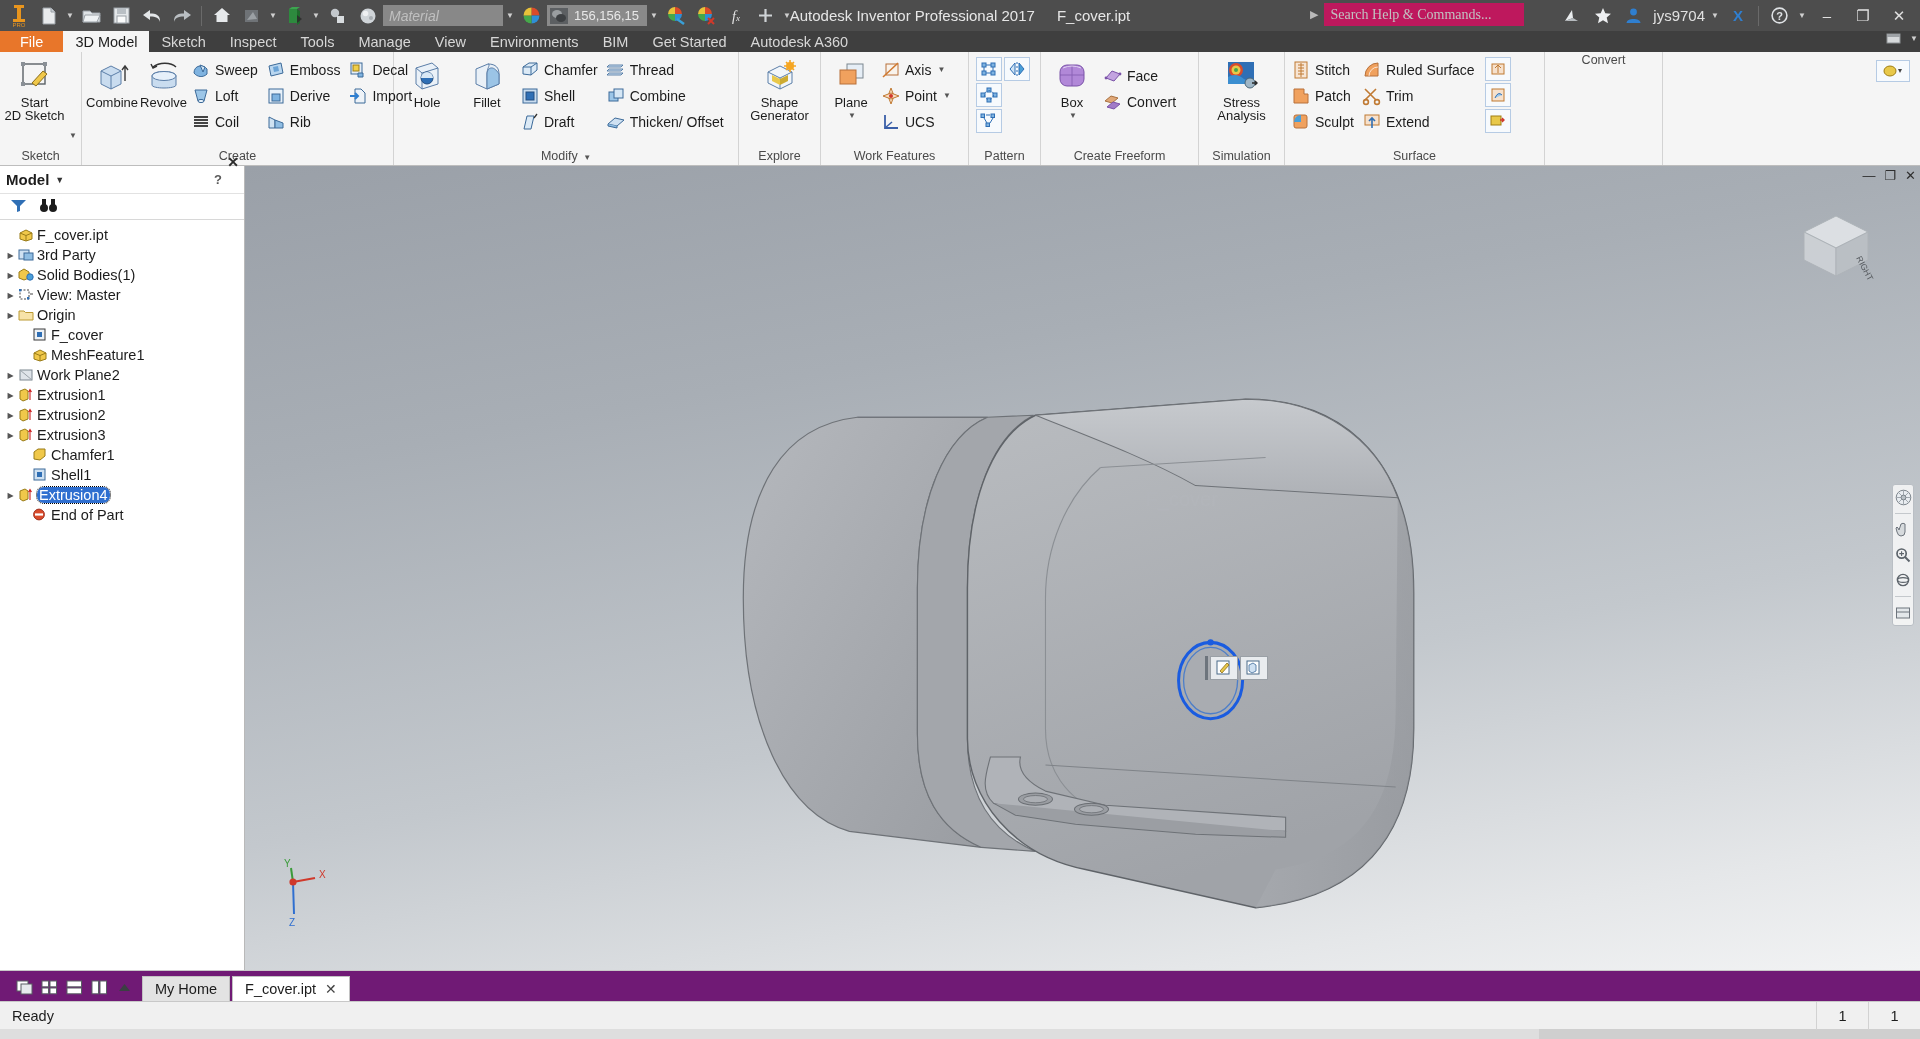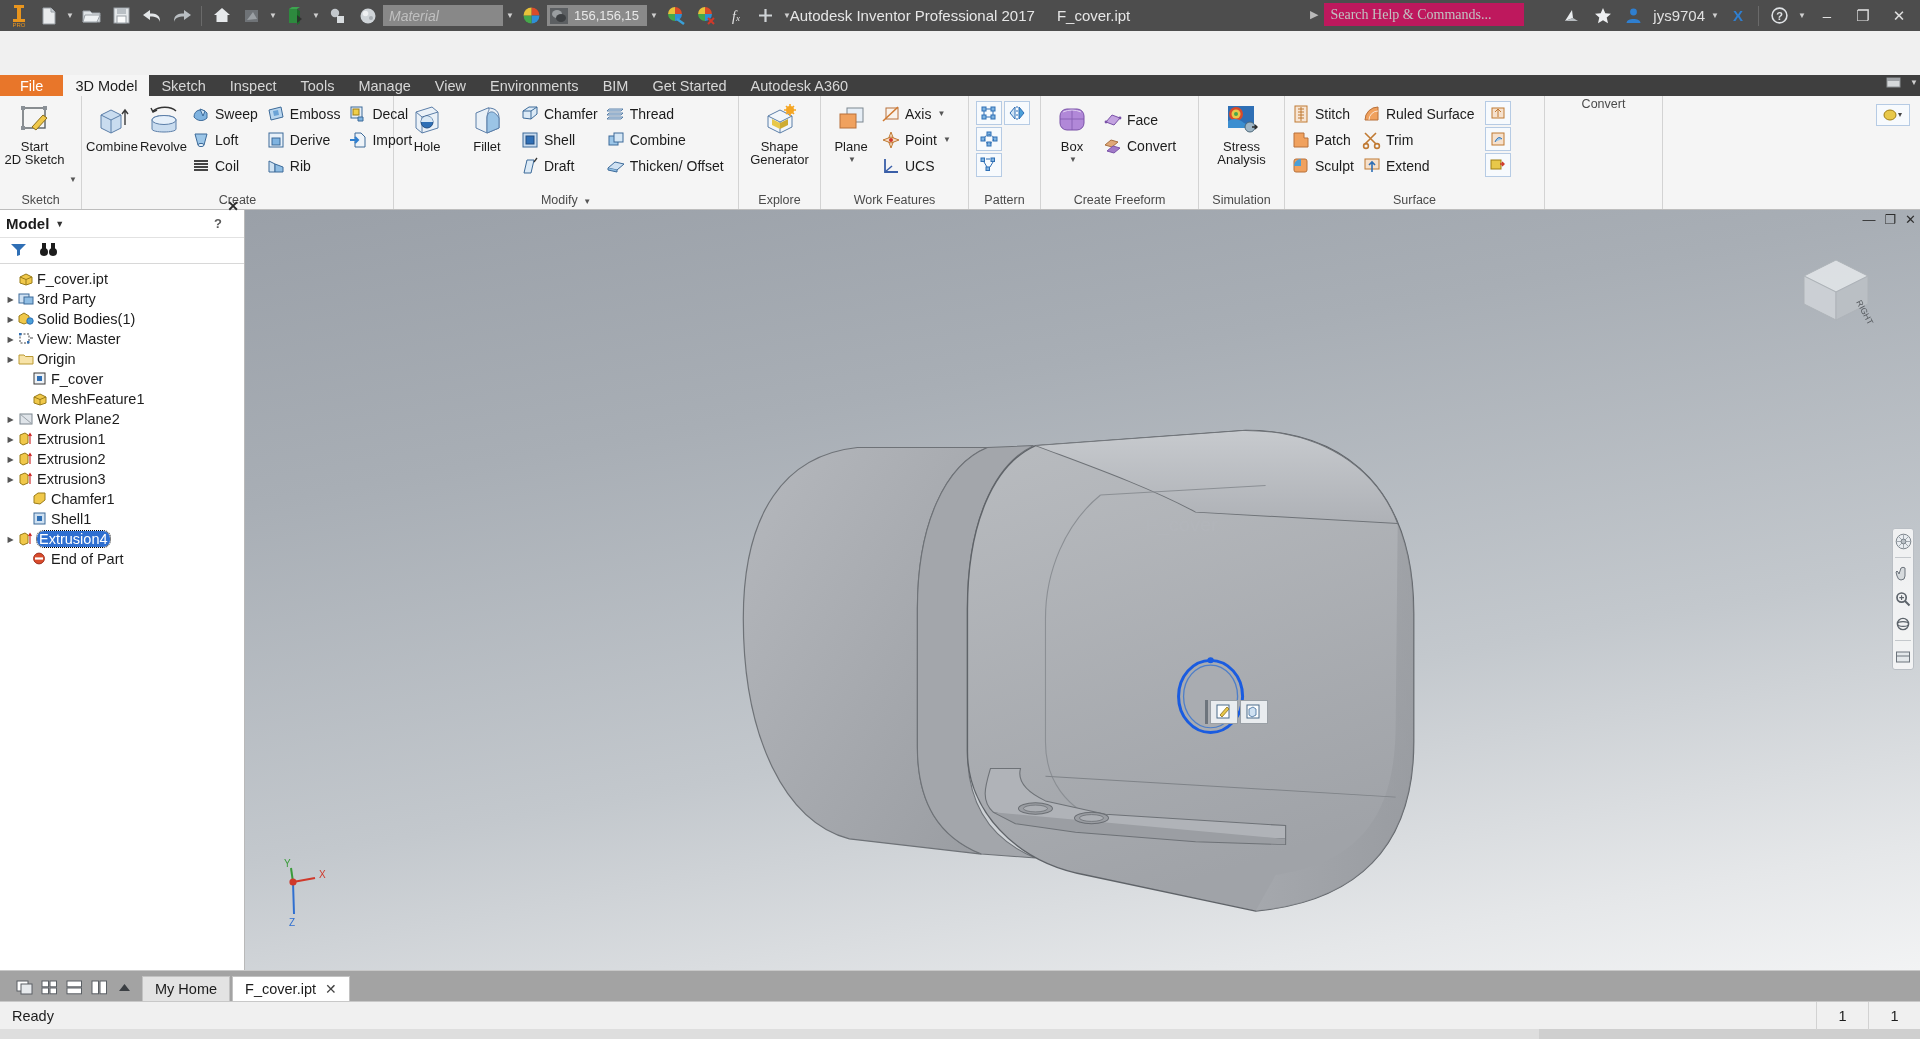--- a/index.html
+++ b/index.html
@@ -45,21 +45,21 @@
   .searchbox {
     width:200px; height:23px; background:#be185d; border:none; color:#c9c9c9;
     font-size:14px; padding:0 6px; font-family:Liberation Serif, serif;
   }
   .searchbox::placeholder { color:#c2c2c2; }
   .rightzone { position:absolute; right:0; top:0; height:31px; display:flex; align-items:center; gap:2px; padding-right:4px; }
   .username { font-size:15px; color:#e0e0e0; margin:0 2px 0 3px; }
   .wbtn { width:34px; height:31px; display:flex; align-items:center; justify-content:center; color:#e0e0e0; }
 
   
-  .tabbar { height:21px; background:#3f3f3f; display:flex; align-items:flex-end; flex:0 0 21px;margin-top:44px; }
+  .tabbar { height:21px; background:#3f3f3f; display:flex; align-items:flex-end; flex:0 0 21px; }
   .tab {
     height:21px; padding:0 12px; display:flex; align-items:center; color:#d7d7d7;
     font-size:14.5px; white-space:nowrap;
   }
   .tab.file { background:#e8762a; color:#fff; padding:0 20px; font-weight:normal; }
   .tab.active { background:#f5f5f5; color:#1c1c1c; }
 
   
   .ribbon {
     background:#f5f5f5; border-bottom:1px solid #bdbdbd; display:flex; align-items:stretch;
@@ -121,21 +121,21 @@
               background:linear-gradient(170deg,#9aa0a8 0%, #a8aeb5 28%, #c3c8cd 62%, #e5e7e9 88%, #f2f3f4 100%); }
   .vp-titlebtns { position:absolute; right:4px; top:2px; display:flex; gap:9px; color:#2e2e2e; font-size:13px; z-index:6; }
 
   .navbar-right { position:absolute; right:6px; top:318px; width:22px;
                   background:rgba(250,250,250,.82); border:1px solid #b9bec4; border-radius:3px;
                   display:flex; flex-direction:column; align-items:center; padding:3px 0; gap:7px; z-index:5; }
   .nb { width:18px; height:18px; display:flex; align-items:center; justify-content:center; }
   .nb-div { width:16px; height:1px; background:#c4c8cc; }
 
   
-  .doctabs { height:31px; background:#a3a3a3; display:flex; align-items:flex-end;
+  .doctabs { height:31px; background:#701a75; display:flex; align-items:flex-end;
              border-top:1px solid #c8c8c8; flex:0 0 31px; }
   .viewicons { display:flex; align-items:center; gap:5px; padding:0 8px 5px 14px; }
   .vi { width:20px; height:17px; display:flex; align-items:center; justify-content:center; }
   .dtab { height:25px; padding:0 12px; display:flex; align-items:center; gap:9px;
           font-size:14.5px; color:#1c1c1c; background:#e3e3e3; border:1px solid #c2c2c2;
           border-bottom:none; margin-right:2px; }
   .dtab.active { background:#fff; }
   .dtab .x { font-size:14px; color:#444; }
 
   

